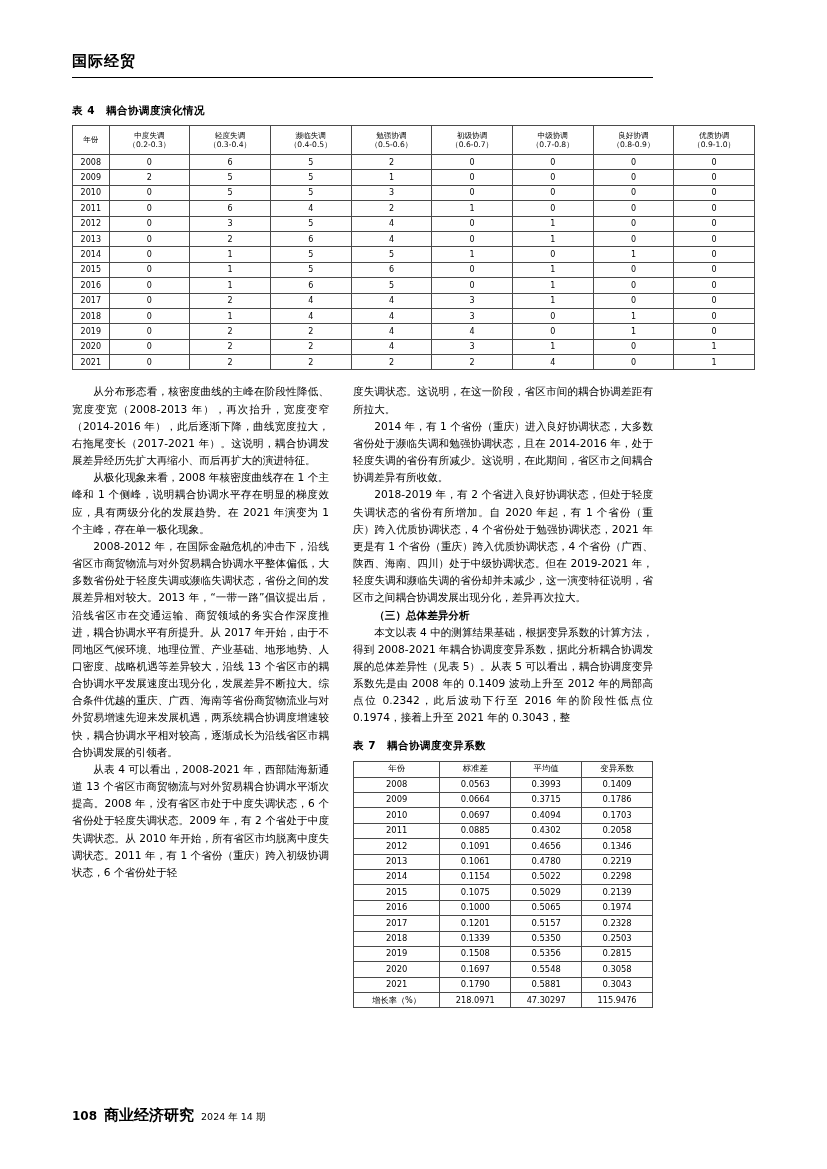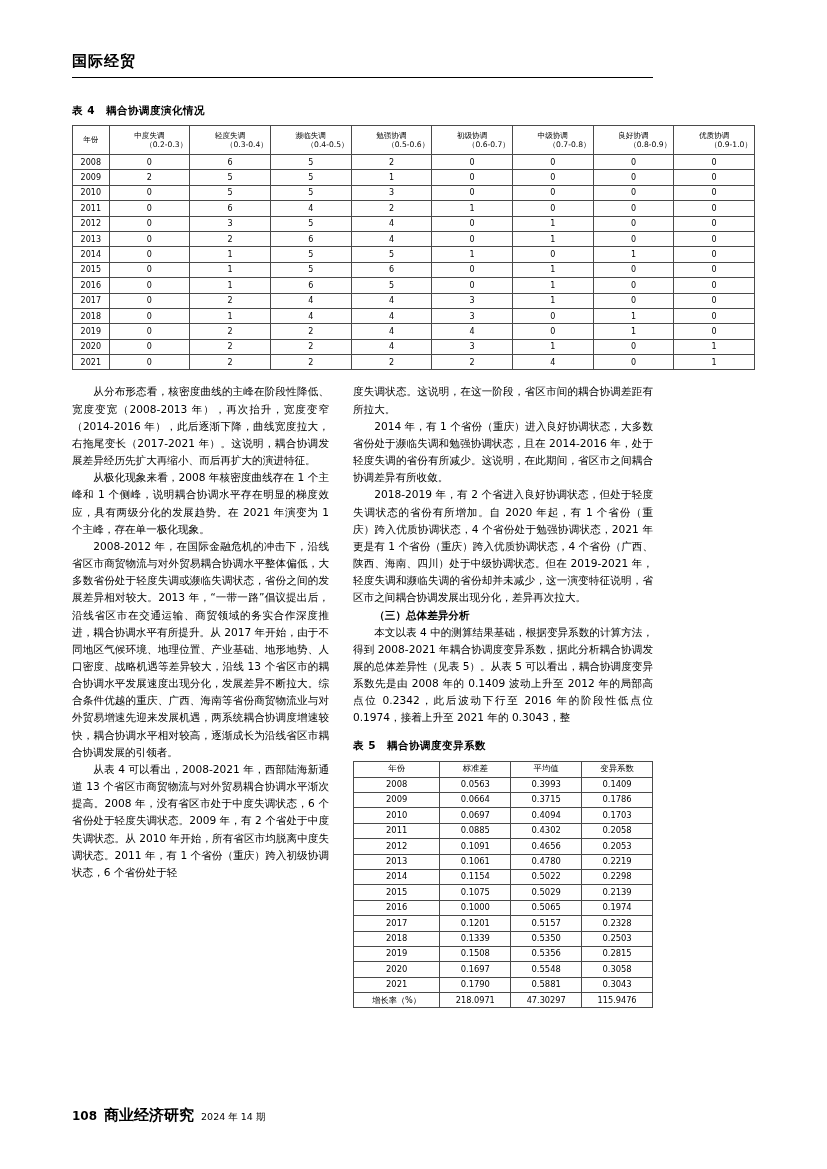--- a/index.html
+++ b/index.html
@@ -73,21 +73,21 @@
     padding: 1px 2px;
   }
   #table4 td {
     height: 14.4px;
     font-size: 8px;
   }
   #table4 td.year {
     font-size: 8px;
   }
   #table4 th .l1 { display:block; }
-  #table4 th .l2 { display:block;text-align:right; }
+  #table4 th .l2 { display:block; }
 
   
   .cols {
     display: flex;
     margin-top: 13px;
     gap: 24px;
   }
   .col {
     width: 330px;
     font-size: 10.6px;
@@ -373,21 +373,21 @@
     </div>
 
     <div class="col">
       <p class="noind">度失调状态。这说明，在这一阶段，省区市间的耦合协调差距有所拉大。</p>
       <p>2014 年，有 1 个省份（重庆）进入良好协调状态，大多数省份处于濒临失调和勉强协调状态，且在 2014-2016 年，处于轻度失调的省份有所减少。这说明，在此期间，省区市之间耦合协调差异有所收敛。</p>
       <p>2018-2019 年，有 2 个省进入良好协调状态，但处于轻度失调状态的省份有所增加。自 2020 年起，有 1 个省份（重庆）跨入优质协调状态，4 个省份处于勉强协调状态，2021 年更是有 1 个省份（重庆）跨入优质协调状态，4 个省份（广西、陕西、海南、四川）处于中级协调状态。但在 2019-2021 年，轻度失调和濒临失调的省份却并未减少，这一演变特征说明，省区市之间耦合协调发展出现分化，差异再次拉大。</p>
       <p class="sub-head">（三）总体差异分析</p>
       <p>本文以表 4 中的测算结果基础，根据变异系数的计算方法，得到 2008-2021 年耦合协调度变异系数，据此分析耦合协调发展的总体差异性（见表 5）。从表 5 可以看出，耦合协调度变异系数先是由 2008 年的 0.1409 波动上升至 2012 年的局部高点位 0.2342，此后波动下行至 2016 年的阶段性低点位 0.1974，接着上升至 2021 年的 0.3043，整</p>
 
       <div class="tbl5-wrap">
-        <div class="tbl-caption">表 5　耦合协调度变异系数</div>
+        <div class="tbl-caption">表 7　耦合协调度变异系数</div>
         <table class="grid" id="table5">
           <thead>
             <tr>
               <th>年份</th>
               <th>标准差</th>
               <th>平均值</th>
               <th>变异系数</th>
             </tr>
           </thead>
           <tbody>
@@ -412,21 +412,21 @@
             <tr>
                 <td>2011</td>
                 <td>0.0885</td>
                 <td>0.4302</td>
                 <td>0.2058</td>
               </tr>
             <tr>
                 <td>2012</td>
                 <td>0.1091</td>
                 <td>0.4656</td>
-                <td>0.2053</td>
+                <td>0.1346</td>
               </tr>
             <tr>
                 <td>2013</td>
                 <td>0.1061</td>
                 <td>0.4780</td>
                 <td>0.2219</td>
               </tr>
             <tr>
                 <td>2014</td>
                 <td>0.1154</td>

